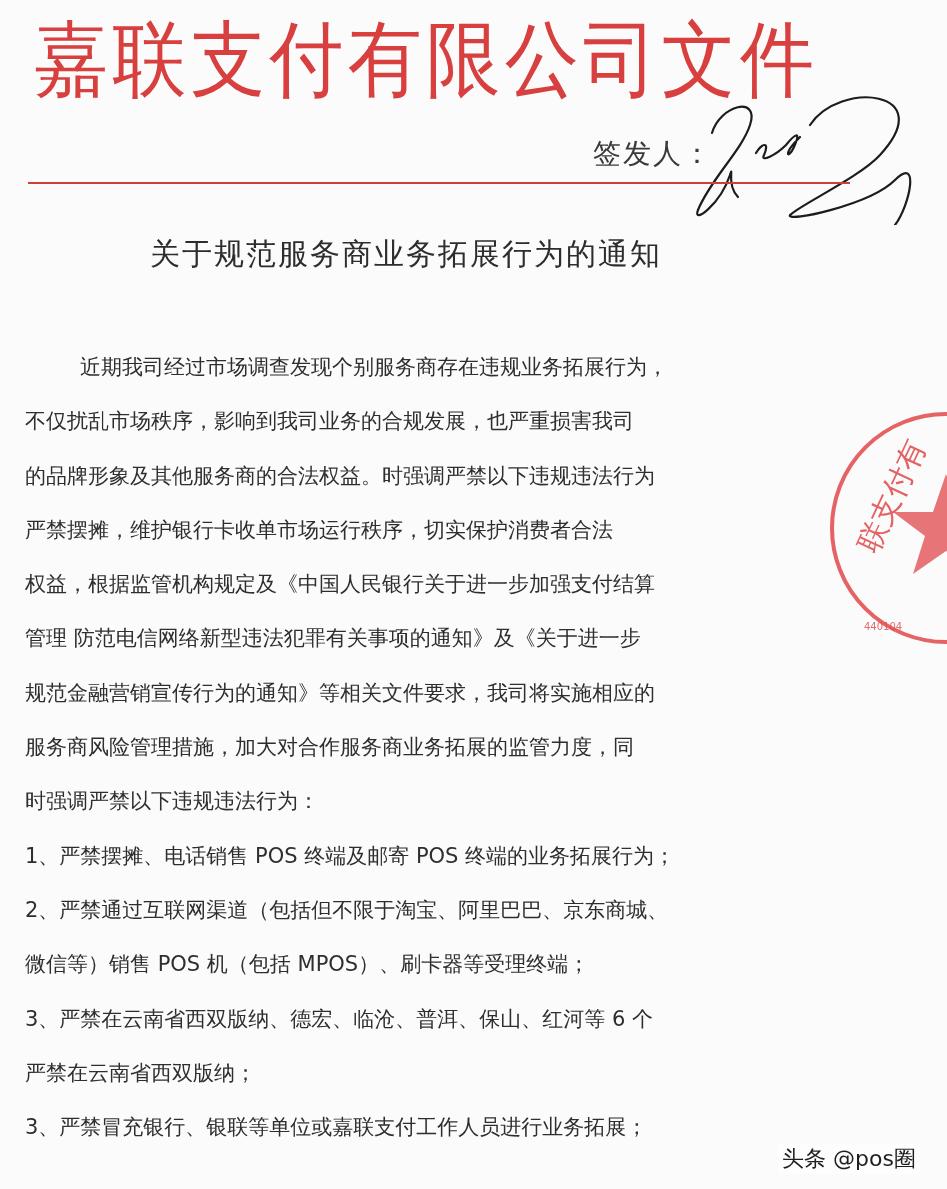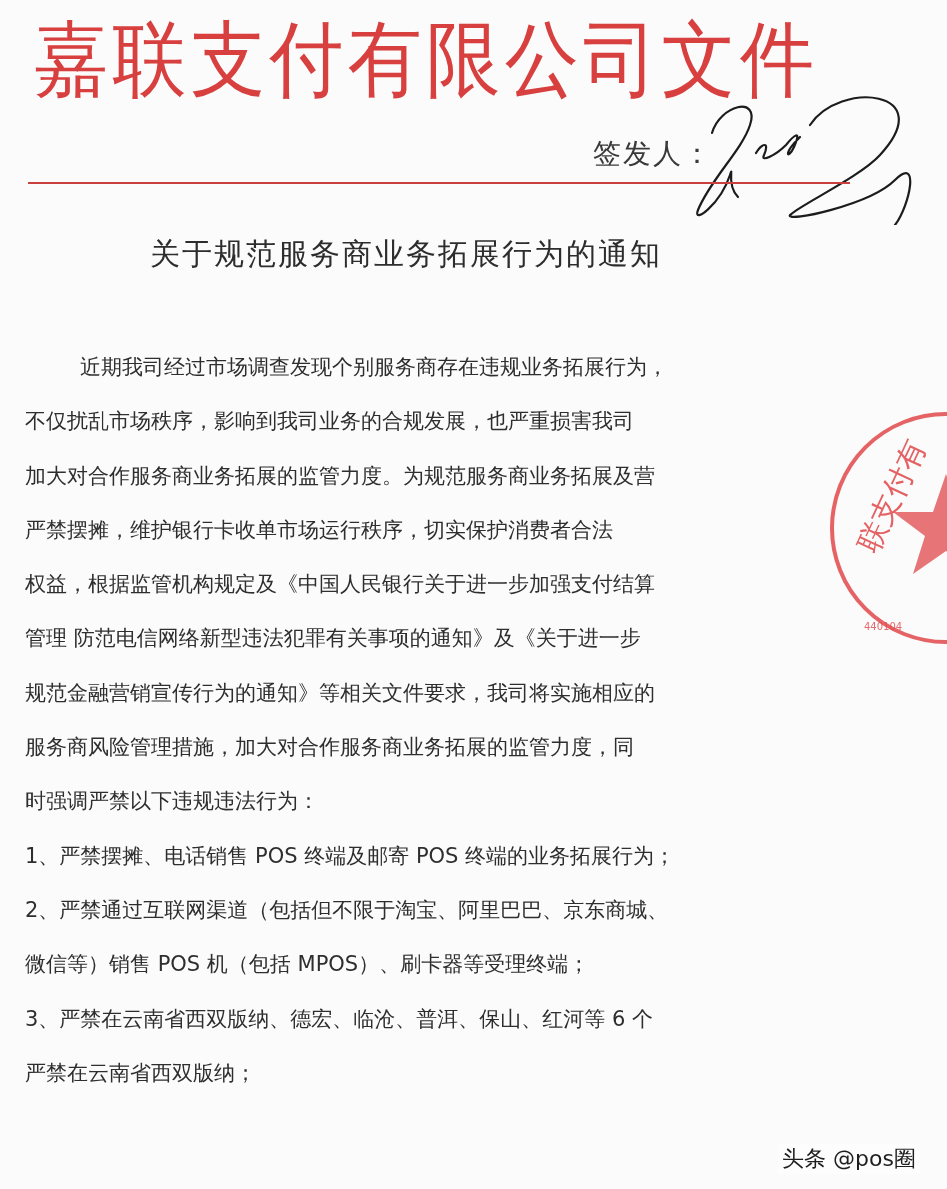--- a/index.html
+++ b/index.html
@@ -72,32 +72,33 @@
   <path d="M120 40 C 150 -5, 250 5, 190 70 C 170 92, 110 120, 100 130 C 95 138, 180 120, 205 95 C 230 70, 220 120, 205 140"></path>
 </svg>
 
 <div class="red-rule"></div>
 
 <div class="notice-title">关于规范服务商业务拓展行为的通知</div>
 
 <div class="body-text">
   <div class="line indent">近期我司经过市场调查发现个别服务商存在违规业务拓展行为，</div>
   <div class="line">不仅扰乱市场秩序，影响到我司业务的合规发展，也严重损害我司</div>
-  <div class="line">加大对合作服务商业务拓展的监管力度。为规范服务商业务拓展及营</div>
+  <div class="line">的品牌形象及其他服务商的合法权益。时强调严禁以下违规违法行为</div>
   <div class="line">严禁摆摊，维护银行卡收单市场运行秩序，切实保护消费者合法</div>
   <div class="line">权益，根据监管机构规定及《中国人民银行关于进一步加强支付结算</div>
   <div class="line">管理 防范电信网络新型违法犯罪有关事项的通知》及《关于进一步</div>
   <div class="line">规范金融营销宣传行为的通知》等相关文件要求，我司将实施相应的</div>
   <div class="line">服务商风险管理措施，加大对合作服务商业务拓展的监管力度，同</div>
   <div class="line ragged">时强调严禁以下违规违法行为：</div>
   <div class="line ragged">1、严禁摆摊、电话销售 POS 终端及邮寄 POS 终端的业务拓展行为；</div>
   <div class="line">2、严禁通过互联网渠道（包括但不限于淘宝、阿里巴巴、京东商城、</div>
   <div class="line ragged">微信等）销售 POS 机（包括 MPOS）、刷卡器等受理终端；</div>
   <div class="line ragged">3、严禁在云南省西双版纳、德宏、临沧、普洱、保山、红河等 6 个</div>
   <div class="line ragged">严禁在云南省西双版纳；</div>
+  <div class="line ragged">3、严禁冒充银行、银联等单位或嘉联支付工作人员进行业务拓展；</div>
 </div>
 
 <svg class="stamp" viewBox="0 0 240 240">
   <circle cx="120" cy="120" r="114" fill="none" stroke="#e0474a" stroke-width="4" opacity="0.85"></circle>
   <polygon points="120,66 133,104 173,104 141,128 153,166 120,143 87,166 99,128 67,104 107,104" fill="#e0474a" opacity="0.75"></polygon>
   <text x="20" y="140" font-size="30" fill="#e0474a" opacity="0.85" font-family="DejaVu Sans, sans-serif" transform="rotate(-65 40 120)">联支付有</text>
   <text x="38" y="222" font-size="10" fill="#e0474a" opacity="0.8" font-family="DejaVu Sans, sans-serif">440104</text>
 </svg>
 
 <div class="watermark">头条 @pos圈</div>

